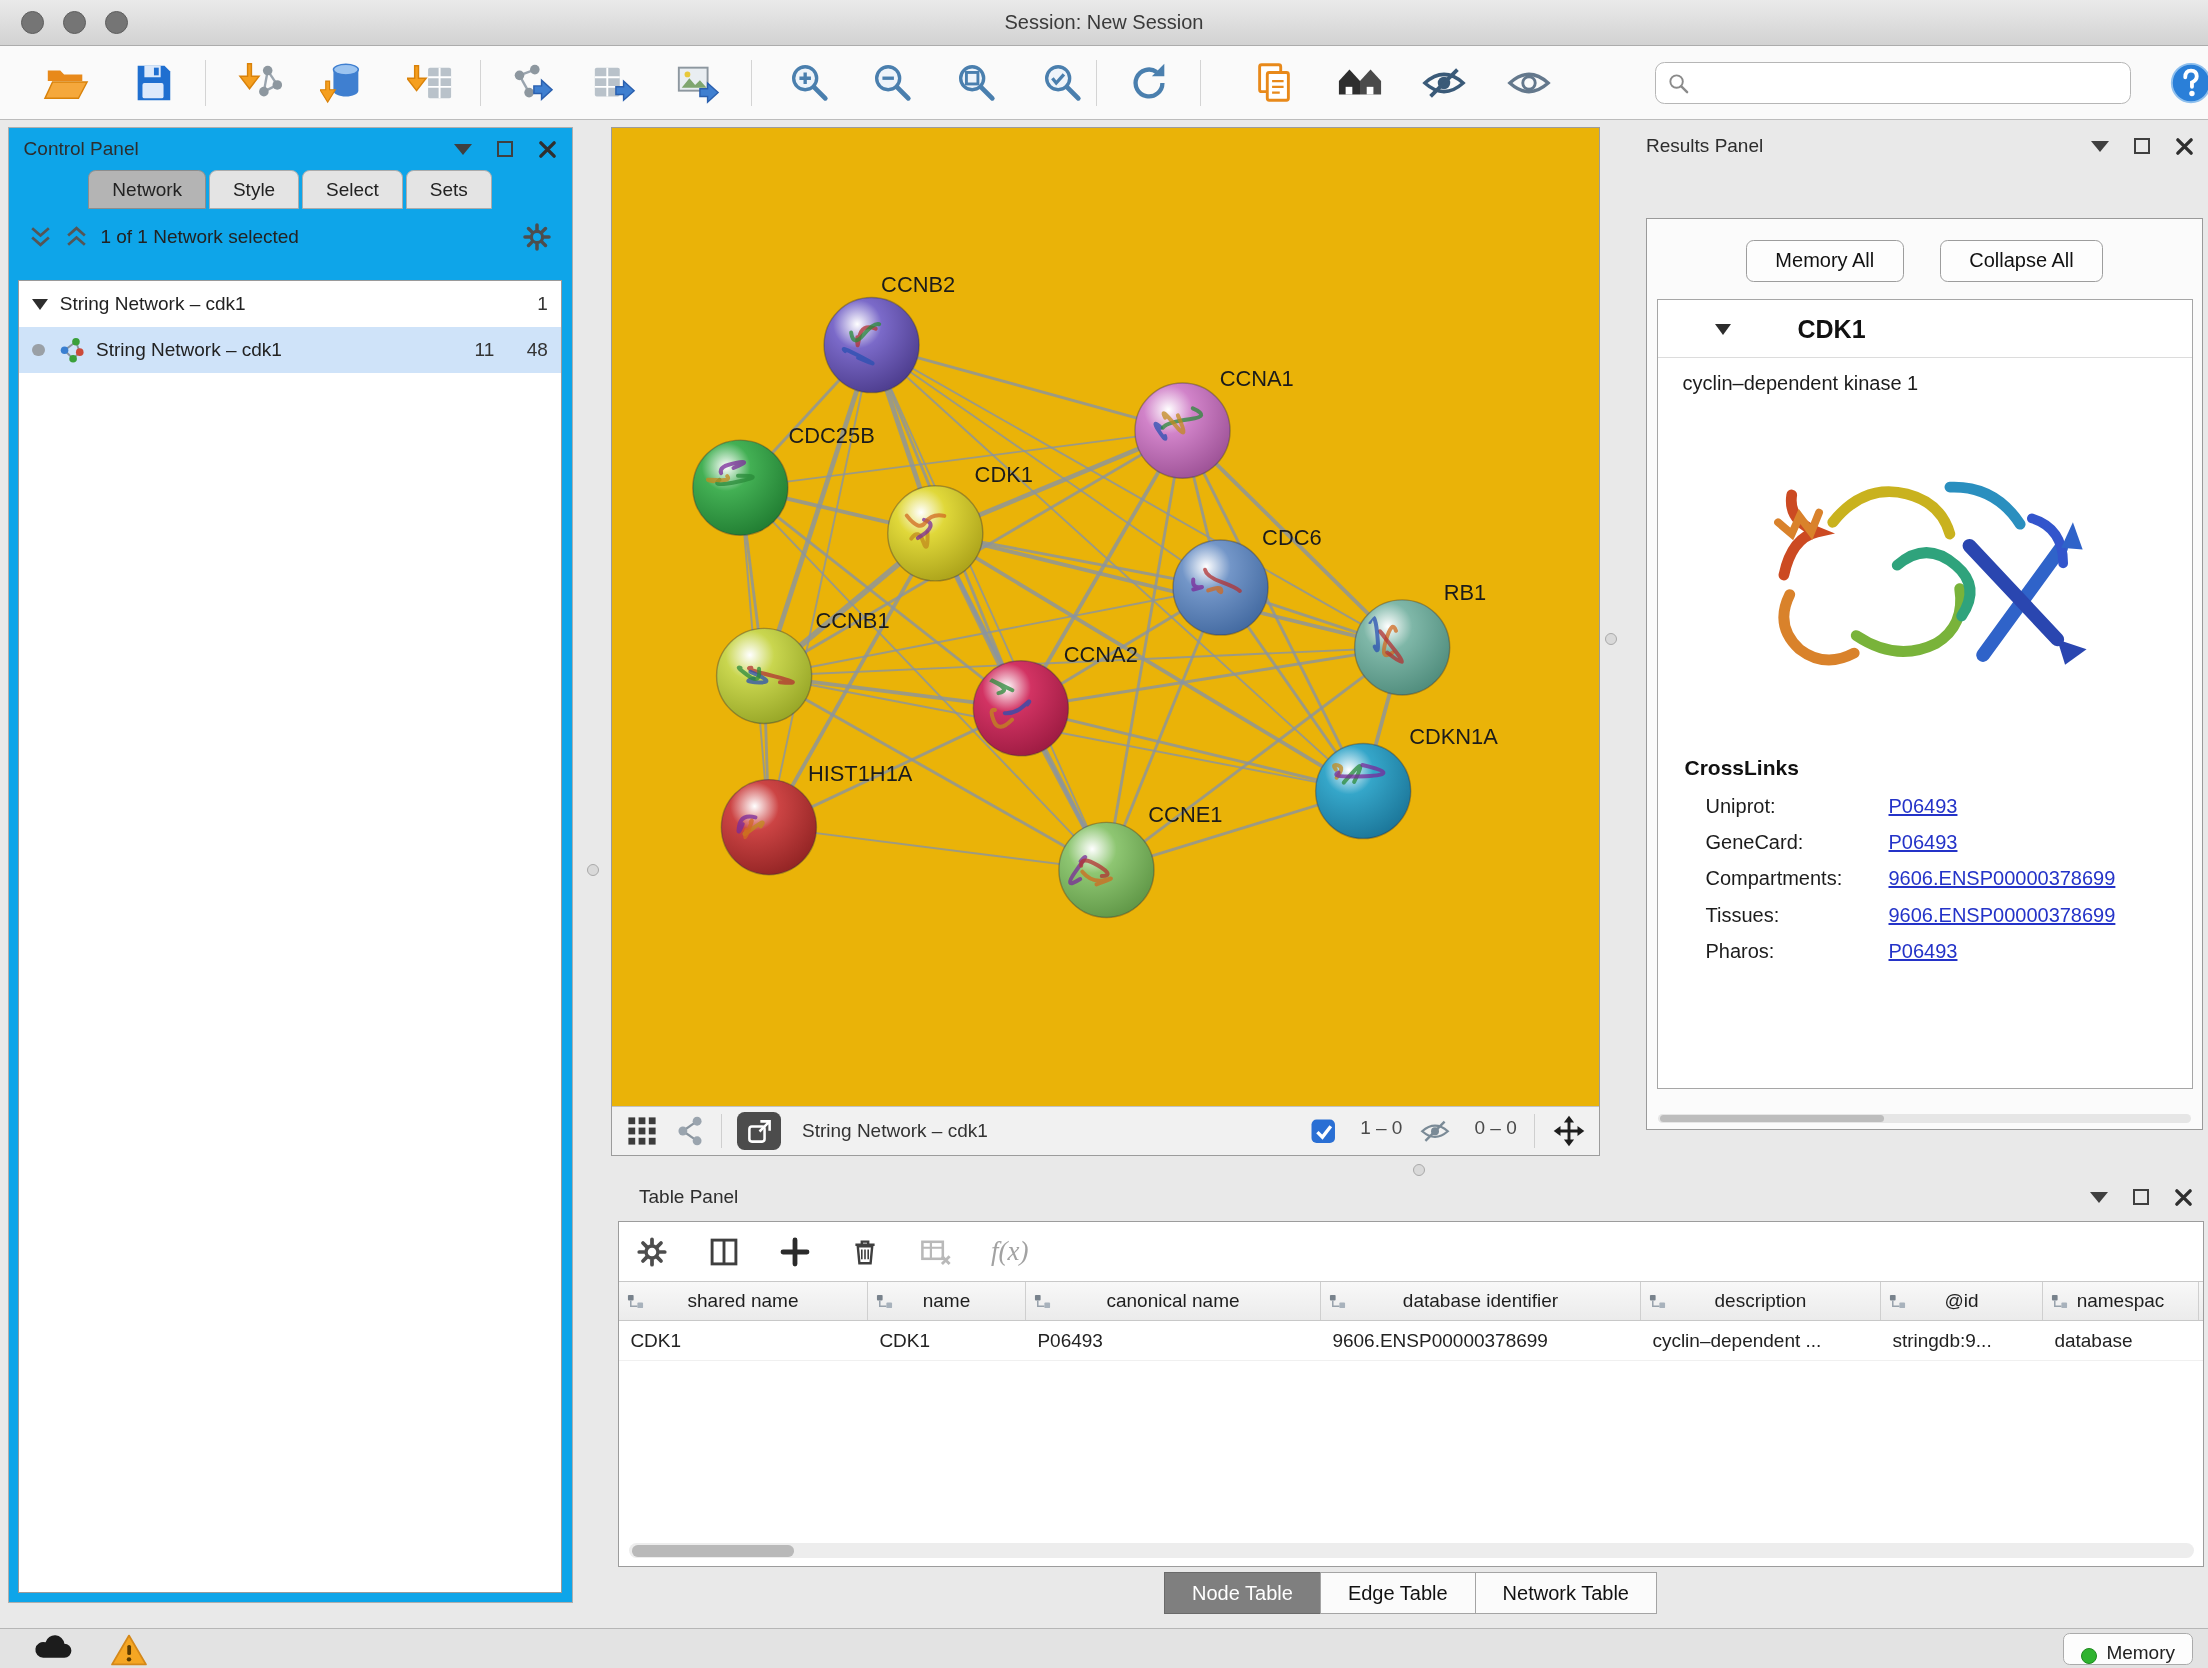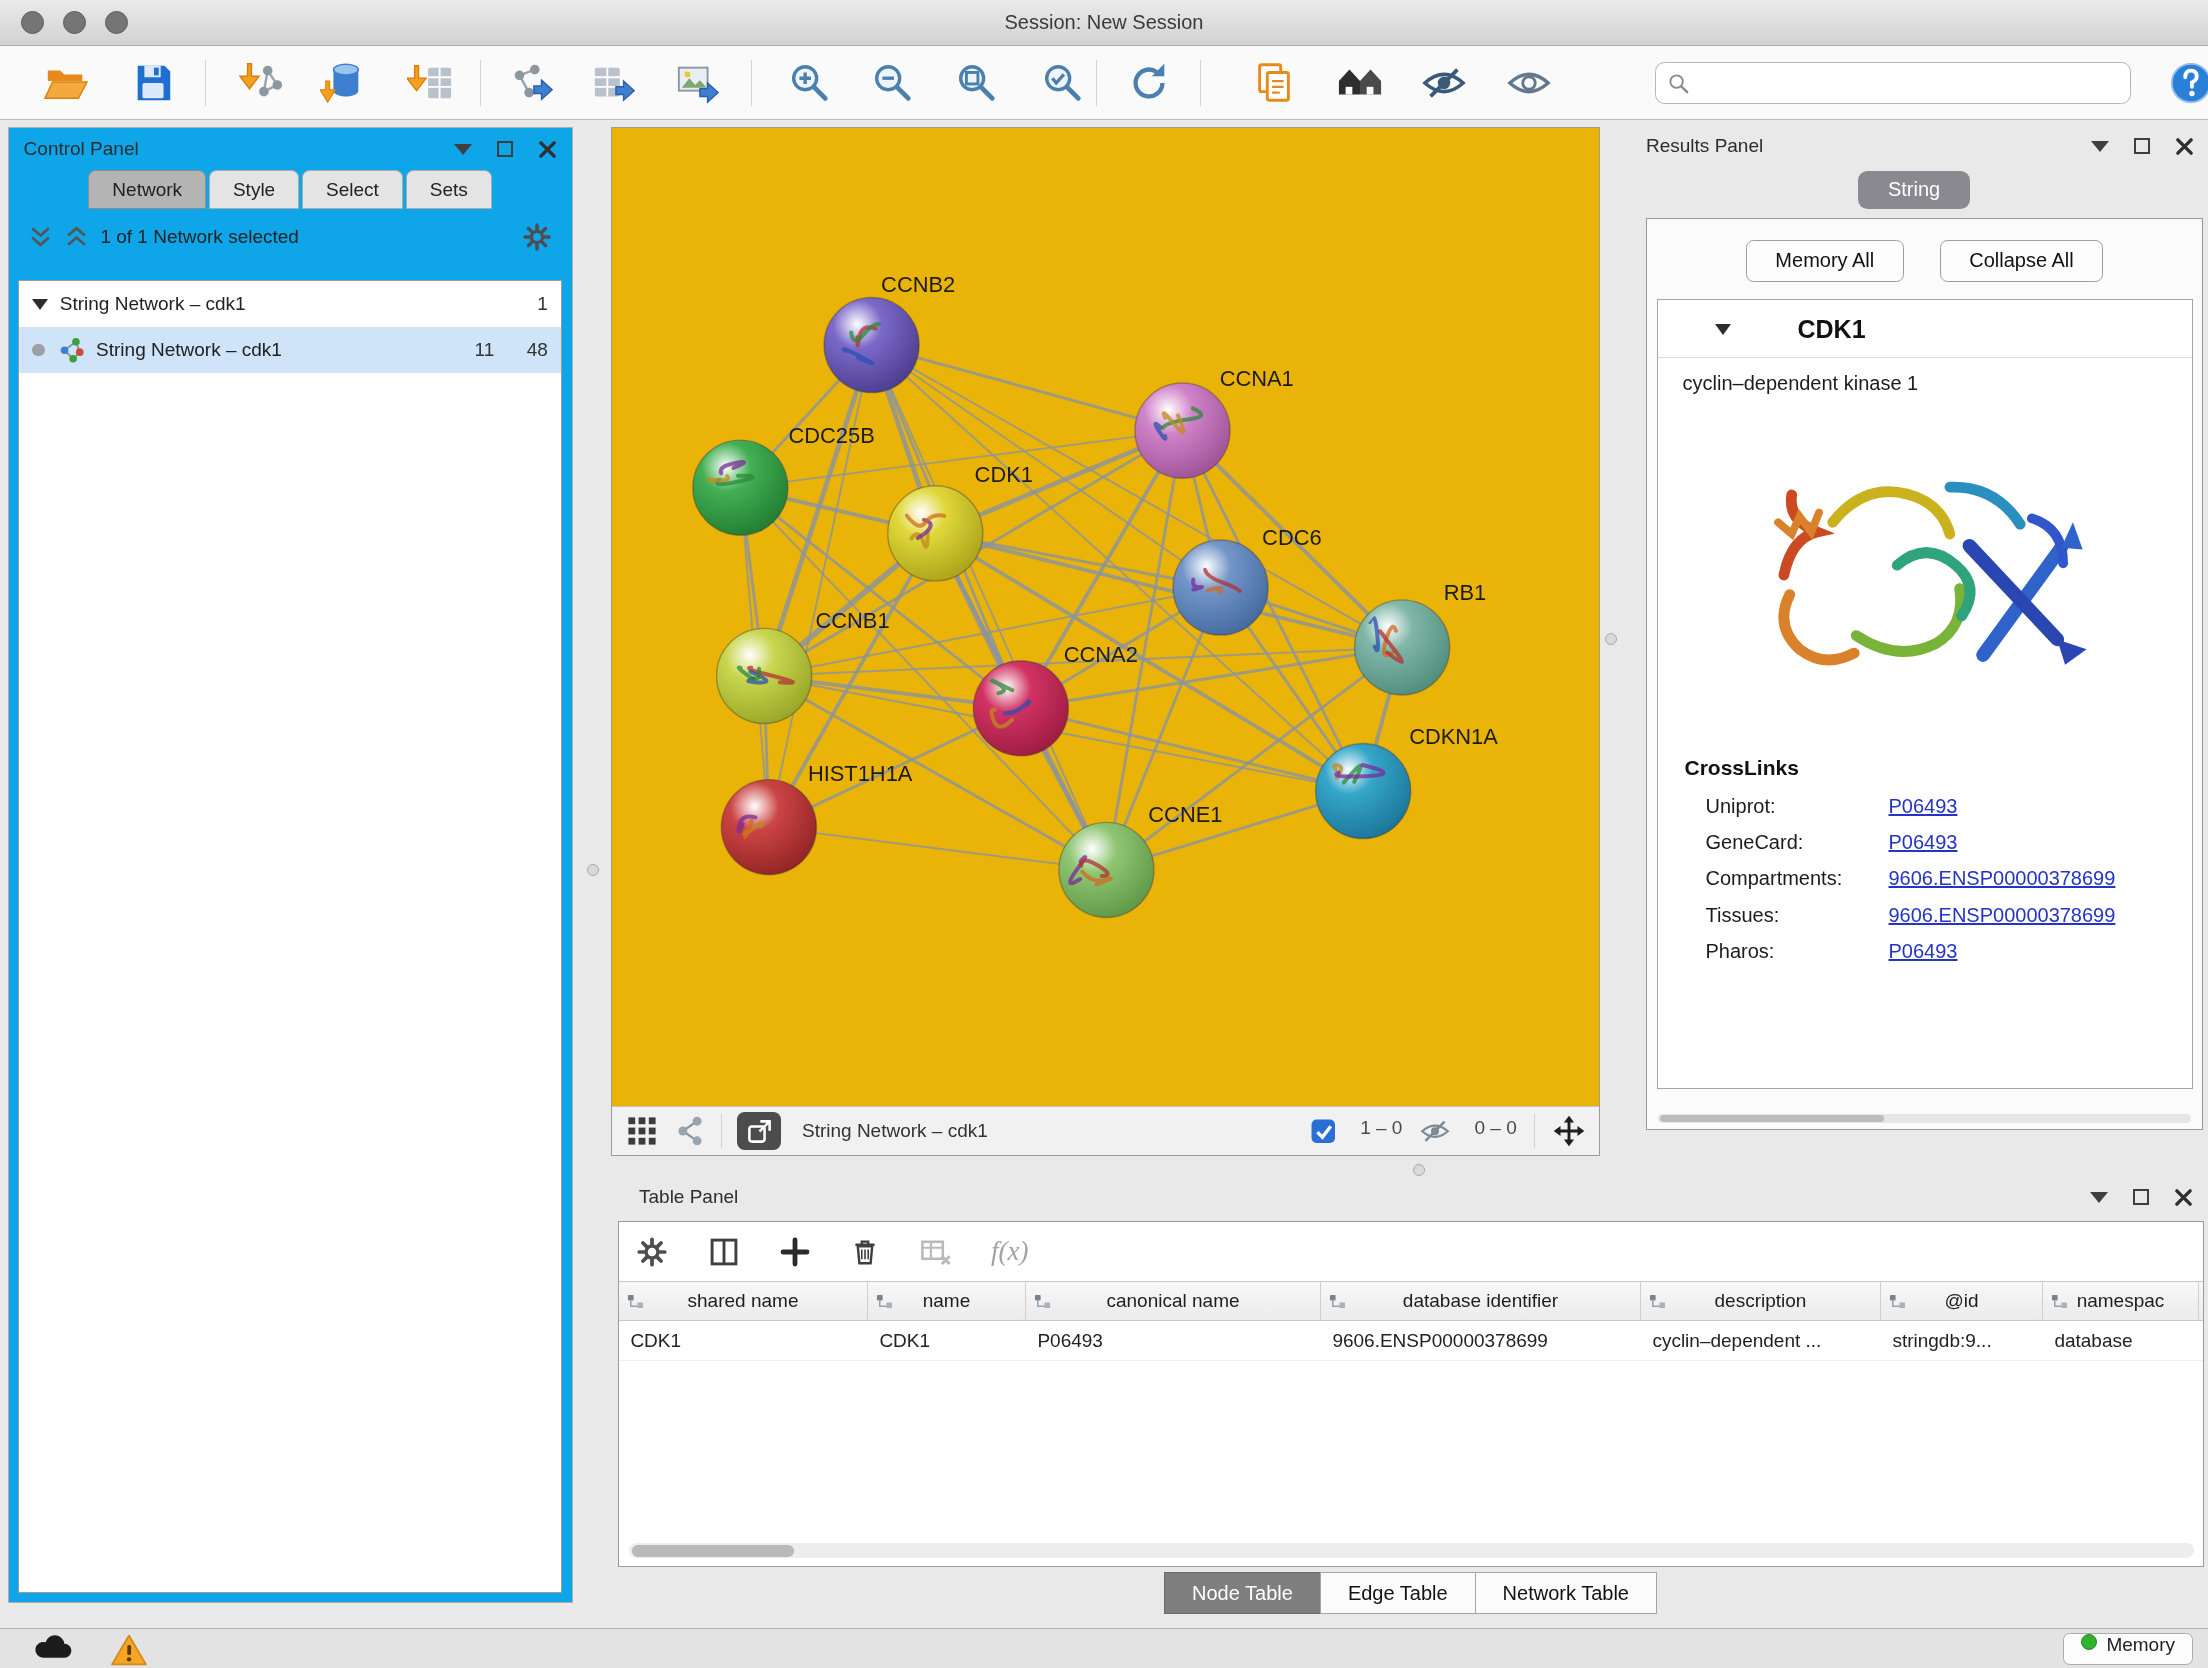--- a/index.html
+++ b/index.html
@@ -103,21 +103,21 @@
   .td{font-size:19px;padding:8.6px 11.4px;white-space:nowrap;overflow:hidden;flex:0 0 auto}
   .tp-hscroll{position:absolute;left:9.5px;right:9.5px;bottom:7.6px;height:15px;background:#ededed;border-radius:7.6px}
   .tp-hscroll i{position:absolute;left:3.8px;top:1.9px;width:162px;height:11.4px;background:#b9b9b9;border-radius:5.7px;display:block}
   #table-tabs{position:absolute;left:0;right:0;bottom:3.8px;display:flex;justify-content:center}
   .btab{font-size:20px;padding:8.6px 27px;background:#fbfbfb;border:1px solid #a4a4a4;margin-left:-1px;color:#111}
   .btab.sel{background:#7f7f7f;color:#fff;border-color:#6a6a6a}
 
   
   #statusbar{position:absolute;left:0;right:0;bottom:0;height:40px;background:#e3e3e3;border-top:1px solid #b6b6b6}
   .sb-ic{position:absolute;top:3.8px}
-  .membtn{position:absolute;right:15px;top:3.8px;height:32px;display:flex;align-items:flex-start;gap:9.5px;
+  .membtn{position:absolute;right:15px;top:3.8px;height:32px;display:flex;align-items:flex-end;gap:9.5px;
     background:#fdfdfd;border:1px solid #ababab;border-radius:6.7px;padding:0 17px;font-size:19px}
   .memdot{width:16px;height:16px;border-radius:50%;background:#2fb32f;border:1px solid #1e8a1e}
 </style>
 </head>
 <body>
 
 <div id="app">
 
   <div class="titlebar">
     <div class="traffic">
@@ -668,23 +668,20 @@
       <span class="win-icons">
         <span class="chev-down"></span>
         <span class="maxbox"></span>
         <span class="closex">
             <svg viewBox="0 0 20 20">
               <path d="M3 3l14 14M17 3L3 17" stroke="#2f2f2f" stroke-width="3.6" stroke-linecap="round"></path>
             </svg>
           </span>
       </span>
     </div>
-    <div id="rp-tabbar">
-      <span class="badge">String</span>
-    </div>
     <div id="rp-box">
       <div class="rp-buttons">
         <span class="btn">Memory All</span>
         <span class="btn">Collapse All</span>
       </div>
       <div id="rp-section">
         <div class="sec-header">
           <span class="tri-down"></span>
           <span class="sec-gene">CDK1</span>
         </div>

